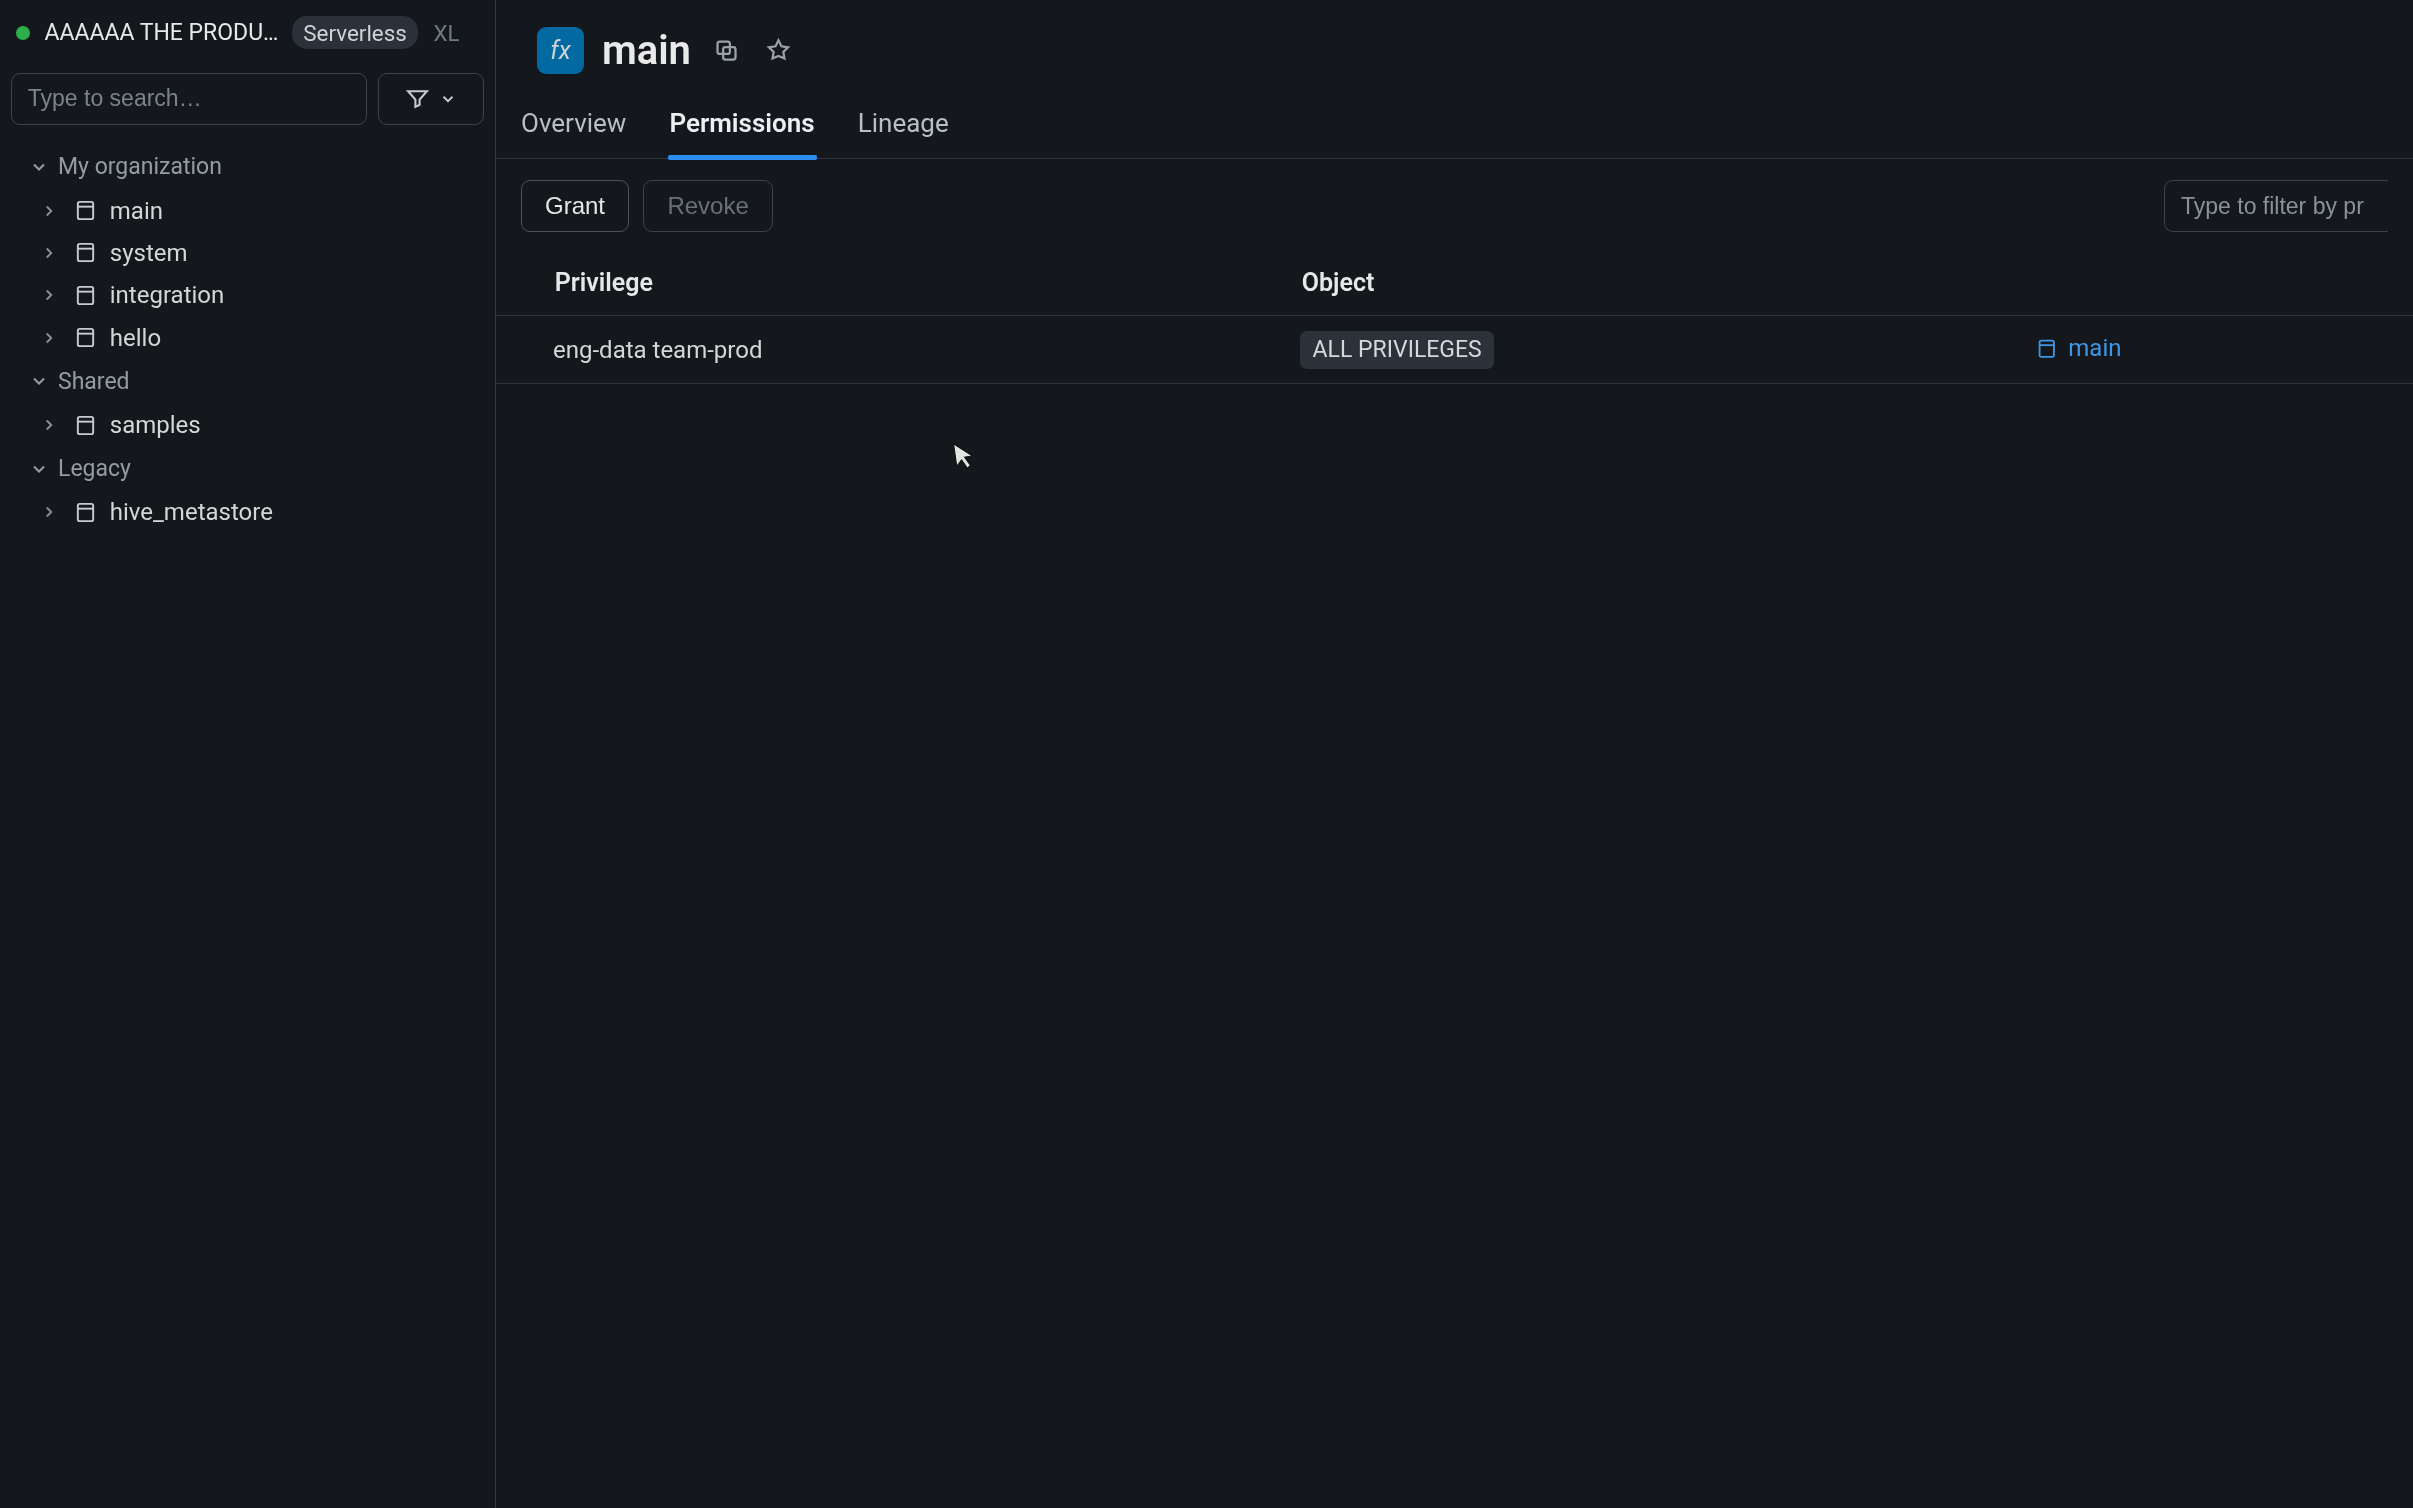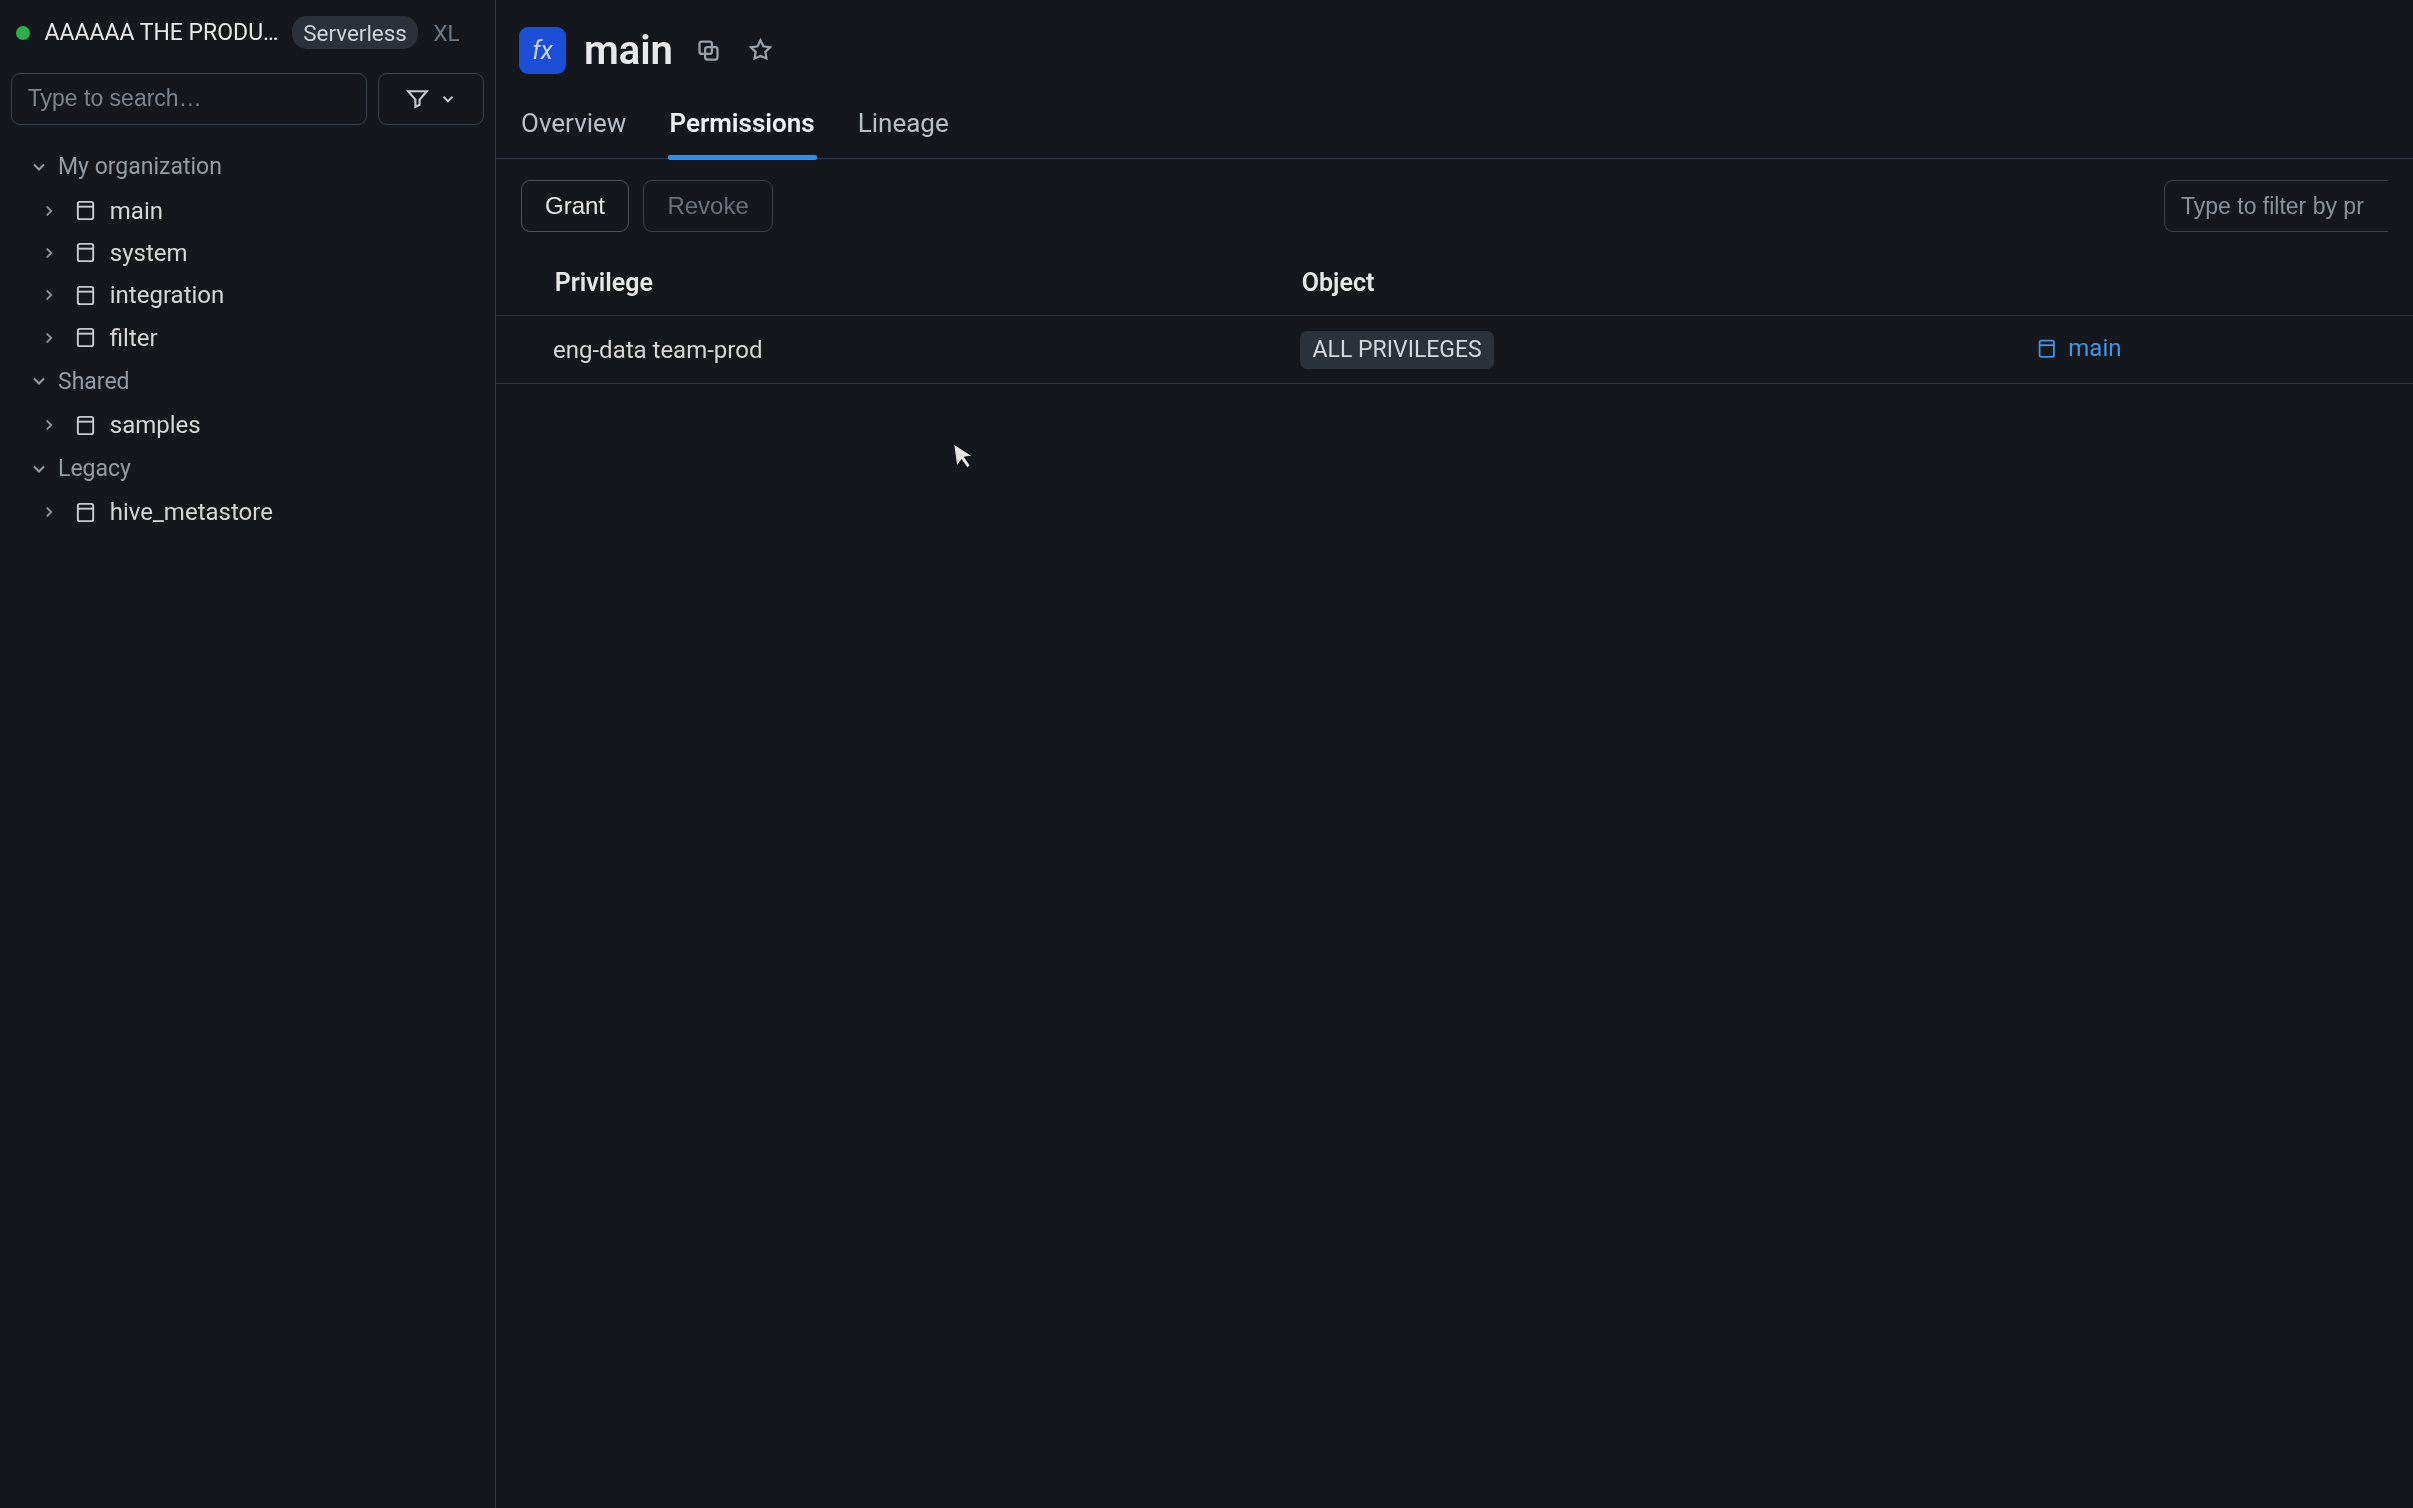--- a/index.html
+++ b/index.html
@@ -121,26 +121,27 @@
     padding-top: 16px;
   }
   .title-row {
     display: flex;
     align-items: center;
     gap: 18px;
     padding: 10.8px 23px 21.5px 23px;
   }
   .fx-chip {
     width: 47px; height: 47px;
-    background: #1d4ed8;
+    background: #0369a1;
     border-radius: 9px;
     display: flex; align-items: center; justify-content: center;
     color: #cfd3d7;
     font-style: italic;
     font-size: 25px;
+    margin-left: 18px;
   }
   .page-title {
     font-size: 40px;
     font-weight: 600;
     color: #e9e9e9;
   }
   .title-icons { display: flex; gap: 16px; }
   .title-icons .icon-btn {
     width: 36px; height: 36px;
     display: flex; align-items: center; justify-content: center;
@@ -345,21 +346,21 @@
           <svg width="18" height="18" viewBox="0 0 24 24" fill="none" stroke="#8a9199" stroke-width="2.5">
               <path d="M9 6l6 6-6 6"></path>
             </svg>
         </span>
         <span class="catalog-icon">
           <svg width="23" height="23" viewBox="0 0 24 24" fill="none" stroke="#c6cbd1" stroke-width="2">
               <rect x="4" y="3" width="16" height="18" rx="2"></rect>
               <line x1="4" y1="8" x2="20" y2="8"></line>
             </svg>
         </span>
-        <span>filter</span>
+        <span>hello</span>
       </div>
 
       <div class="tree-group-header">
         <span>
           <svg width="20" height="20" viewBox="0 0 24 24" fill="none" stroke="#949ba3" stroke-width="2.5">
               <path d="M6 9l6 6 6-6"></path>
             </svg>
         </span>
         <span>Shared</span>
       </div>

